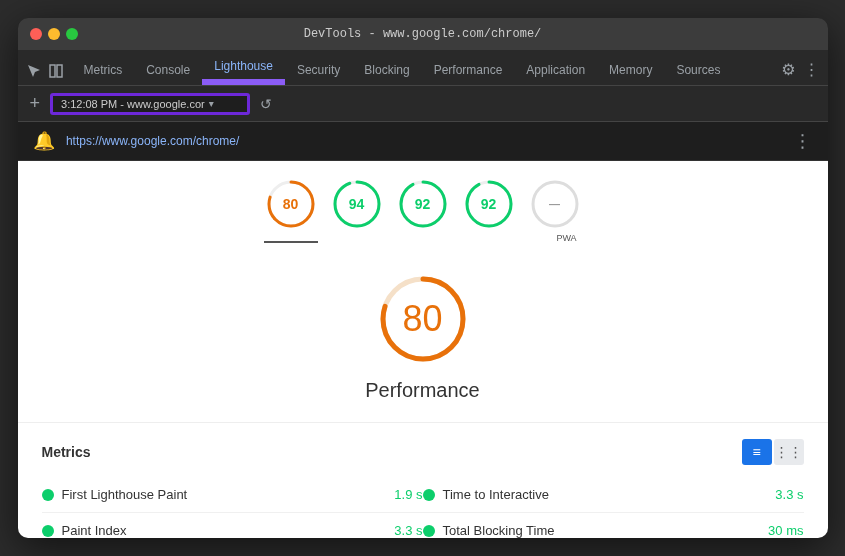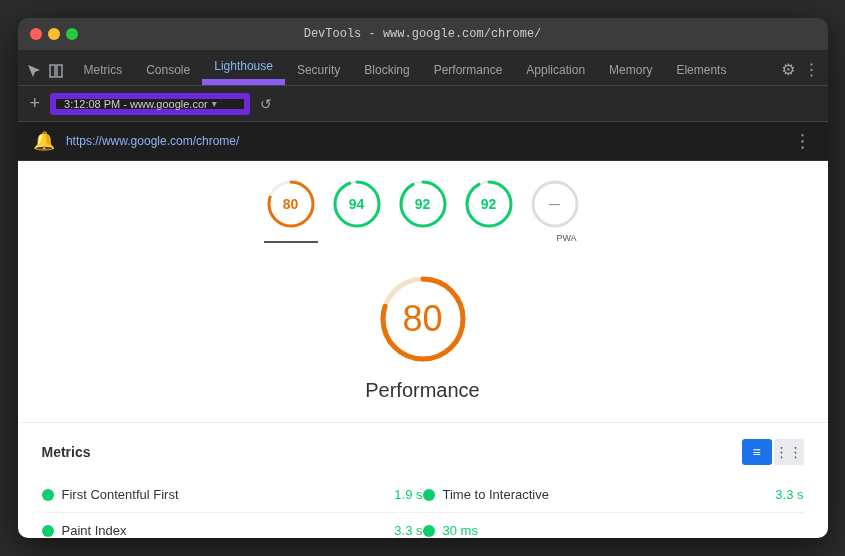--- a/index.html
+++ b/index.html
@@ -100,21 +100,21 @@
       border-bottom: 1px solid #444;
     }
     .add-btn {
       color: #9aa0a6;
       font-size: 18px;
       cursor: pointer;
       padding: 2px 4px;
     }
     .address-input {
       background: #1e1e1e;
-      border: 6px solid #6d28d9;
+      border: 3px solid #6d28d9;
       border-radius: 3px;
       color: #ccc;
       font-size: 11px;
       padding: 2px 8px;
       height: 22px;
       width: 200px;
       display: flex;
       align-items: center;
     }
     .chevron-down {
@@ -339,21 +339,21 @@
       </svg>
     </div>
     <div class="tab">Metrics</div>
     <div class="tab">Console</div>
     <div class="tab active">Lighthouse</div>
     <div class="tab">Security</div>
     <div class="tab">Blocking</div>
     <div class="tab">Performance</div>
     <div class="tab">Application</div>
     <div class="tab">Memory</div>
-    <div class="tab">Elements</div>
+    <div class="tab">Sources</div>
     <div class="devtools-icons-right">
       <span>⚙</span>
       <span>⋮</span>
     </div>
   </div>
 
   <div class="address-bar">
     <span class="add-btn">+</span>
     <div class="address-input">
       <span style="color:#ccc;font-size:11px;">3:12:08 PM - www.google.cor</span>
@@ -443,39 +443,40 @@
             <button class="toggle-btn active">≡</button>
             <button class="toggle-btn inactive">⋮⋮</button>
           </div>
         </div>
 
         <div class="metric-grid">
 
           <div>
             <div class="metric-row">
               <div class="metric-dot green"></div>
-              <span class="metric-name">First Contentful First</span>
+              <span class="metric-name">First Lighthouse Paint</span>
               <span class="metric-value green">1.9 s</span>
             </div>
             <div class="metric-row">
               <div class="metric-dot green"></div>
               <span class="metric-name">Paint Index</span>
               <span class="metric-value green">3.3 s</span>
             </div>
 
           </div>
 
           <div>
             <div class="metric-row">
               <div class="metric-dot green"></div>
               <span class="metric-name">Time to Interactive</span>
               <span class="metric-value green">3.3 s</span>
             </div>
             <div class="metric-row">
               <div class="metric-dot green"></div>
+              <span class="metric-name">Total Blocking Time</span>
               <span class="metric-value green">30 ms</span>
             </div>
 
           </div>
         </div>
       </div>
 
     </div>
   </div>
 </div>

